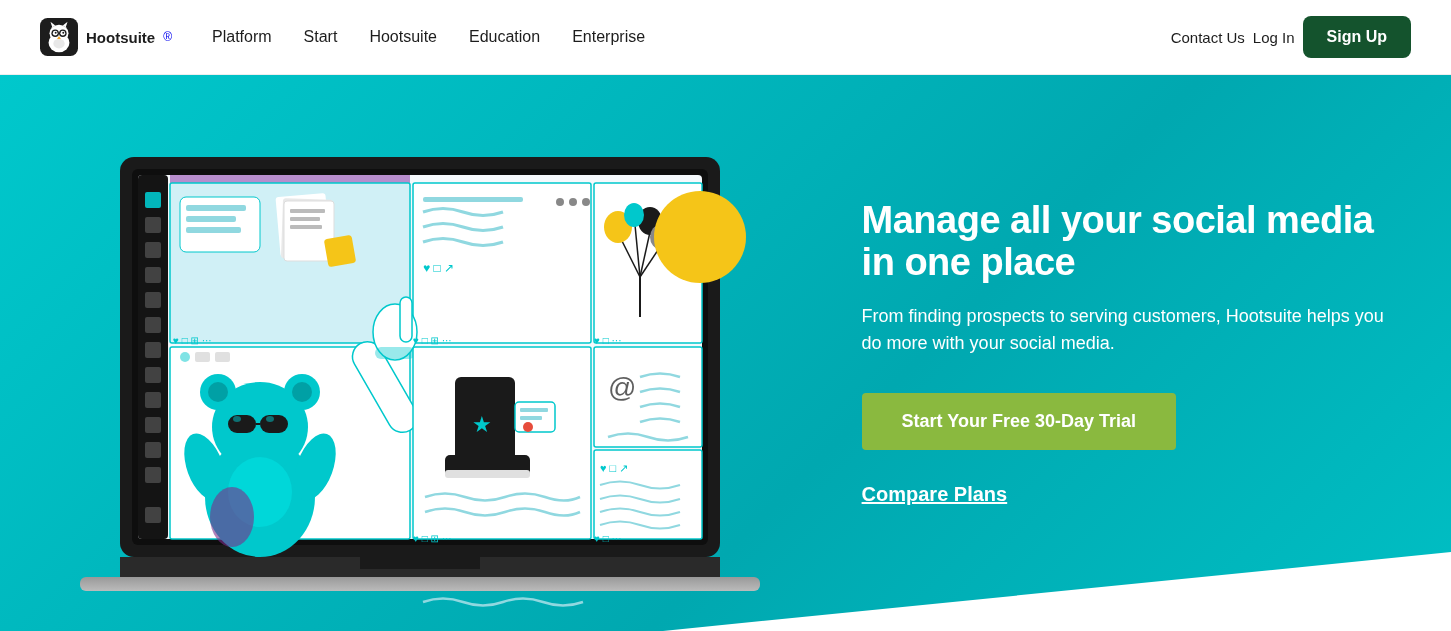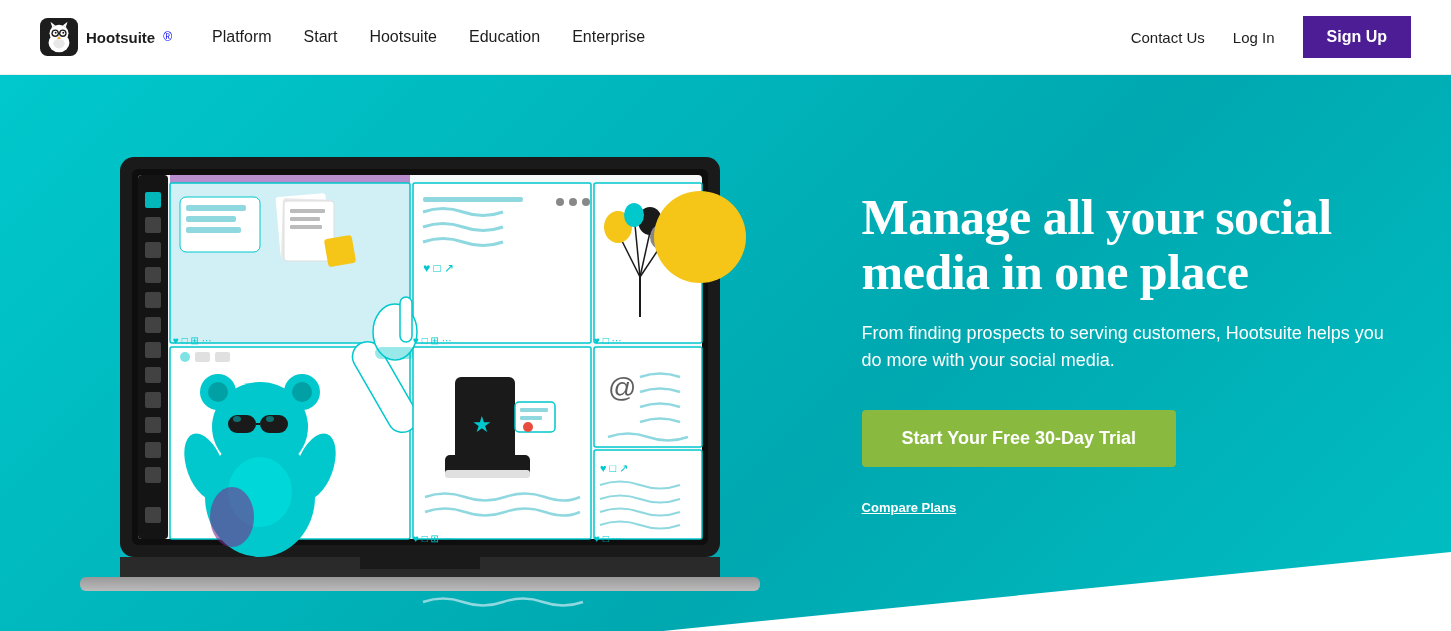--- a/index.html
+++ b/index.html
@@ -45,36 +45,36 @@
     .nav-link {
       font-size: 16px;
       color: #1d1d1d;
       text-decoration: none;
       font-weight: 500;
       cursor: pointer;
     }
     .navbar-right {
       display: flex;
       align-items: center;
-      gap: 28px;
+      gap: 8px;
     }
     .contact-link, .login-link {
       font-size: 15px;
       color: #1d1d1d;
       text-decoration: none;
       cursor: pointer;
     }
     .signup-btn {
-      background: #4c1d95;
+      background: #14532d;
       color: #fff;
       border: none;
       padding: 12px 24px;
       font-size: 16px;
       font-weight: bold;
-      border-radius: 0;
+      border-radius: 8px;
       cursor: pointer;
     }
 
     
     .hero {
       position: relative;
       width: 100%;
       height: 556px;
       background: linear-gradient(135deg, #00c8cc 0%, #00a8b0 60%, #00bfc4 100%);
       display: flex;
@@ -102,26 +102,25 @@
 
     
     .hero-text {
       width: 42%;
       padding: 40px 60px 40px 20px;
       color: #fff;
       position: relative;
       z-index: 2;
     }
     .hero-heading {
-      font-size: 50px;
+      font-size: 38px;
       font-weight: 900;
       line-height: 1.1;
       margin-bottom: 20px;
       letter-spacing: -0.5px;
-      font-family: Liberation Serif, serif;
     }
     .hero-subtext {
       font-size: 18px;
       line-height: 1.5;
       margin-bottom: 36px;
       font-weight: 400;
     }
     .hero-cta-btn {
       background: #8ab93f;
       color: #fff;
@@ -129,21 +128,21 @@
       padding: 18px 40px;
       font-size: 18px;
       font-weight: bold;
       border-radius: 4px;
       cursor: pointer;
       display: block;
       margin-bottom: 20px;
     }
     .hero-compare-link {
       color: #fff;
-      font-size: 13px;
+      font-size: 20px;
       font-weight: bold;
       text-decoration: underline;
       cursor: pointer;
       display: inline-block;
       margin-top: 13px;
     }
 
     
     .laptop-wrapper {
       position: relative;

